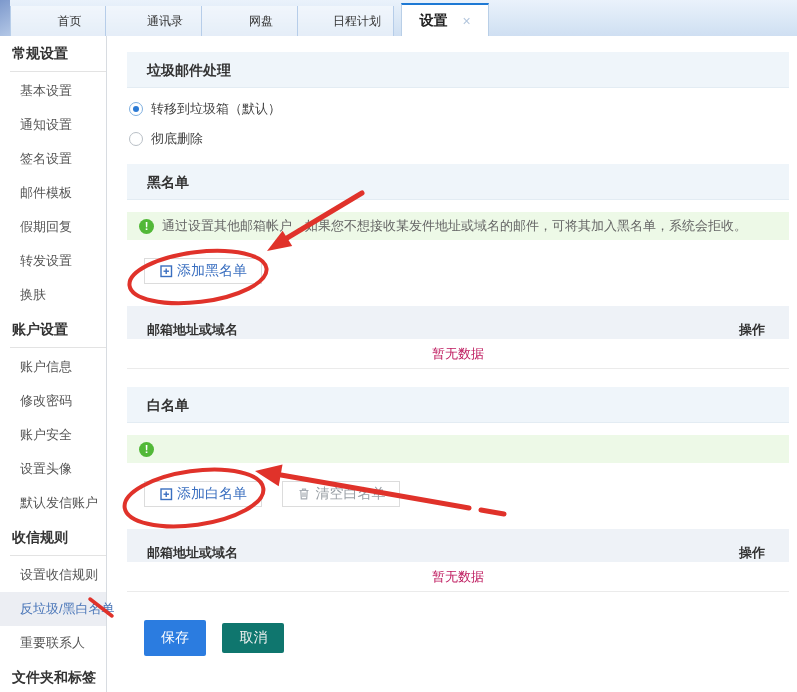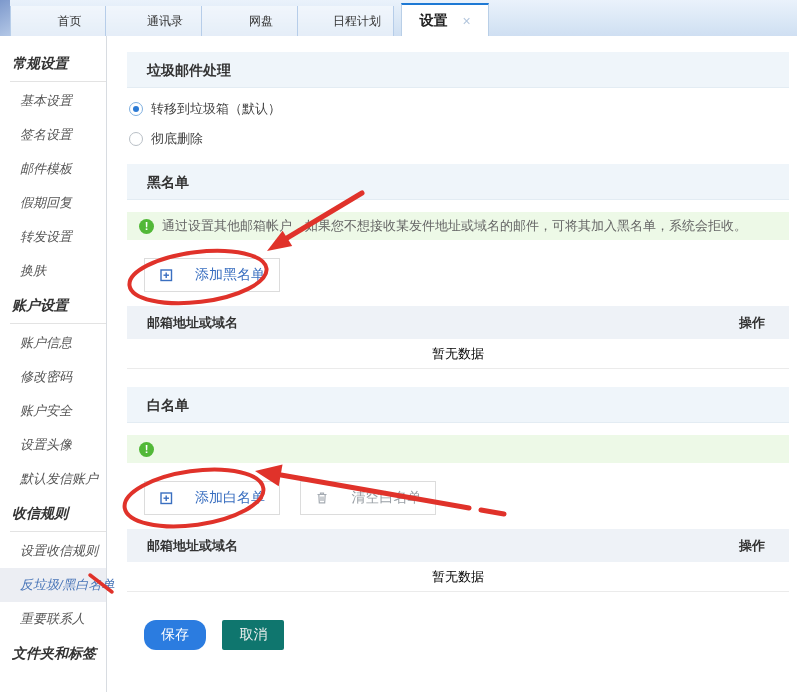--- a/index.html
+++ b/index.html
@@ -15,21 +15,21 @@
     background:rgba(255,255,255,.45); border-right:1px solid #b6cde9; cursor:pointer;padding-left:23px; }
   .tab.first { margin-left:10px; border-left:1px solid #b6cde9; }
   .tab-active { margin-left:7px; width:88px; height:33px; background:#fff;
     border:1px solid #b9cfe7; border-bottom:none; border-top:2px solid #1e79d4;
     display:flex; align-items:center; justify-content:center; gap:15px;
     font-size:14px; font-weight:bold; color:#222; cursor:pointer; }
   .tab-close { color:#b3c6dd; font-size:14px; font-weight:normal; cursor:pointer; }
 
   
   .content { display:flex; height:656px; }
-  .sidebar { width:107px; flex-shrink:0; border-right:1px solid #d8dce1; padding-top:10px;font-style:italic; }
+  .sidebar { width:107px; flex-shrink:0; border-right:1px solid #d8dce1; padding-top:0; }
   .side-header { font-size:14px; font-weight:bold; color:#333; padding:9px 0 8px 12px; cursor:pointer; }
   .side-divider { border-bottom:1px solid #e3e3e3; margin:0 0 2px 10px; }
   .side-item { font-size:13px; color:#555; padding:8px 0 8px 20px; cursor:pointer; white-space:nowrap; }
   .side-item.selected { background:#eceef3; color:#4a76b8; position:relative; }
 
   .main { flex:1; padding:16px 8px 0 20px; position:relative; }
 
   
   .sec-bar { height:36px; line-height:36px; background:#eff5fa; border-bottom:1px solid #e3ecf3;
     font-size:14px; font-weight:bold; color:#333; padding-left:20px; }
@@ -41,38 +41,38 @@
   .radio.checked::after { content:""; position:absolute; left:3px; top:3px; width:6px; height:6px;
     border-radius:50%; background:#2b7ad5; }
   .radio-label { font-size:13px; color:#444; }
 
   .info-bar { margin-top:12px; background:#edf9e7; height:28px; display:flex; align-items:center;
     font-size:13px; color:#666; padding-left:12px; }
   .info-icon { width:15px; height:15px; border-radius:50%; background:#52b838; color:#fff;
     font-size:11px; font-weight:bold; text-align:center; line-height:15px; margin-right:8px; flex-shrink:0; }
 
   .btn-row { margin-top:18px; position:relative; height:34px; }
-  .btn { height:34px; border:1px solid #dcdcdc; background:#fff; font-size:14px; padding:0 14px;
-    display:inline-flex; align-items:center; gap:22px; cursor:pointer; vertical-align:top;
+  .btn { height:26px; border:1px solid #dcdcdc; background:#fff; font-size:14px; padding:0 14px;
+    display:inline-flex; align-items:center; gap:4px; cursor:pointer; vertical-align:top;
     font-family:inherit; }
   .btn-add { color:#3a6fc0; margin-left:17px; }
   .btn-clear { color:#9aa0a6; margin-left:16px; }
   .btn svg { display:block; }
 
   .tbl { margin-top:14px; }
-  .tbl-head { background:#eef2f7; height:33px; display:flex; align-items:center;
+  .tbl-head { background:#eef2f7; height:33px; display:flex; align-items:flex-end;
     font-size:13px; font-weight:bold; color:#333; }
   .tbl-col-addr { flex:1; padding-left:20px; }
   .tbl-col-act { padding-right:24px; }
-  .tbl-row { height:30px; line-height:30px; text-align:center; font-size:13px; color:#000000;
+  .tbl-row { height:30px; line-height:30px; text-align:center; font-size:13px; color:#be185d;
     border-bottom:1px solid #ebebeb; }
 
   .footer { margin-top:28px; padding-left:17px; }
-  .btn-save { width:62px; height:30px; background:#2b7ce0; color:#fff; border:none; font-size:14px;
-    border-radius:12px; cursor:pointer; font-family:inherit; }
+  .btn-save { width:62px; height:36px; background:#2b7ce0; color:#fff; border:none; font-size:14px;
+    border-radius:2px; cursor:pointer; font-family:inherit; }
   .btn-cancel { width:62px; height:30px; background:#0f766e; color:#f1f1f1; border:none; font-size:14px;
     border-radius:2px; margin-left:12px; cursor:pointer; font-family:inherit; }
 
   
   .anno { position:absolute; pointer-events:none; z-index:6; overflow:visible; }
   .anno-ellipse1 { left:-4px; top:-13px; }
   .anno-arrow1 { left:120px; top:-80px; }
   .anno-ellipse2 { left:-8px; top:-16px; }
   .anno-arrow2 { left:110px; top:-25px; }
   .anno-sidemark { right:-12px; top:5px; }
@@ -91,20 +91,21 @@
     <span class="tab-close">×</span>
   </div>
 </div>
 
 <div class="content">
 
   <aside class="sidebar">
     <div class="side-header">常规设置</div>
     <div class="side-divider"></div>
     <div class="side-item">基本设置</div>
+    <div class="side-item">通知设置</div>
     <div class="side-item">签名设置</div>
     <div class="side-item">邮件模板</div>
     <div class="side-item">假期回复</div>
     <div class="side-item">转发设置</div>
     <div class="side-item">换肤</div>
 
     <div class="side-header">账户设置</div>
     <div class="side-divider"></div>
     <div class="side-item">账户信息</div>
     <div class="side-item">修改密码</div>

